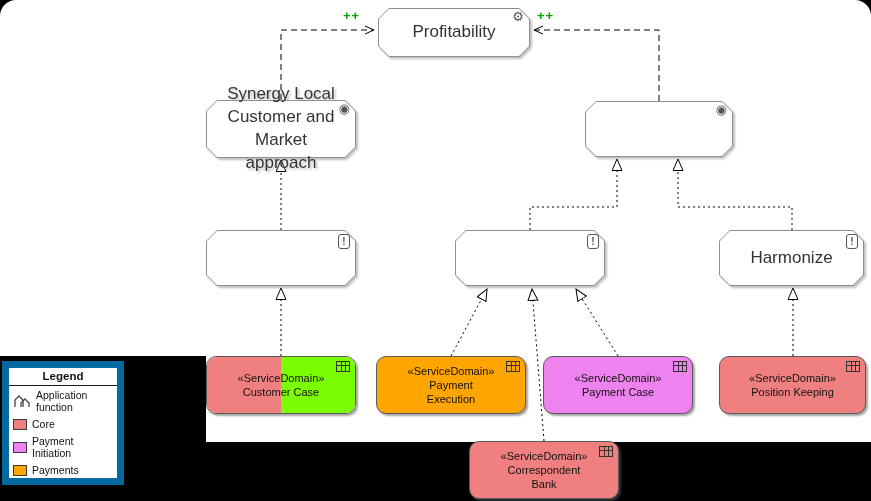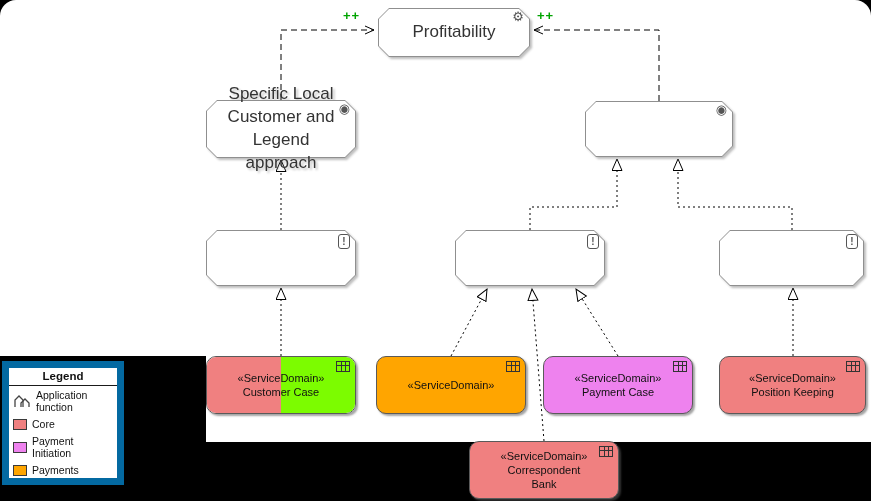--- a/index.html
+++ b/index.html
@@ -84,21 +84,21 @@
     <div class="shape"></div>
     <div class="fill"></div>
     <div class="glyph-ic">⚙</div>
     <div class="lbl">Profitability</div>
   </div>
 
   <div class="octo" style="left:206px; top:100px; width:150px; height:58px;">
     <div class="shape"></div>
     <div class="fill"></div>
     <div class="glyph-ic">◉</div>
-    <div class="lbl">Specific Local Customer and Legend approach</div>
+    <div class="lbl">Synergy Local Customer and Market approach</div>
   </div>
   <div class="octo" style="left:585px; top:101px; width:148px; height:56px;">
     <div class="shape"></div>
     <div class="fill"></div>
     <div class="glyph-ic">◉</div>
   </div>
 
   <div class="octo" style="left:206px; top:230px; width:150px; height:56px;">
     <div class="shape"></div>
     <div class="fill"></div>
@@ -106,36 +106,38 @@
   </div>
   <div class="octo" style="left:455px; top:230px; width:150px; height:56px;">
     <div class="shape"></div>
     <div class="fill"></div>
     <div class="principle-ic">!</div>
   </div>
   <div class="octo" style="left:719px; top:230px; width:145px; height:56px;">
     <div class="shape"></div>
     <div class="fill"></div>
     <div class="principle-ic">!</div>
+    <div class="lbl">Harmonize</div>
   </div>
 
   <div class="svc" style="left:206px; top:356px; width:150px; height:58px;">
     <div class="half halfL" style="background: rgb(240, 128, 128);"></div>
     <div class="half halfR" style="background: rgb(124, 252, 0);"></div>
     <div class="grid-icon"></div>
     <div class="txt">
       <div>«ServiceDomain»</div>
       <div class="nm">Customer Case</div>
     </div>
   </div>
 
   <div class="svc" style="left: 376px; top: 356px; width: 150px; height: 58px; background: rgb(255, 165, 0);">
     <div class="grid-icon"></div>
     <div class="txt">
       <div>«ServiceDomain»</div>
+      <div class="nm">Payment Execution</div>
     </div>
   </div>
 
   <div class="svc" style="left: 543px; top: 356px; width: 150px; height: 58px; background: rgb(238, 130, 238);">
     <div class="grid-icon"></div>
     <div class="txt">
       <div>«ServiceDomain»</div>
       <div class="nm">Payment Case</div>
     </div>
   </div>

